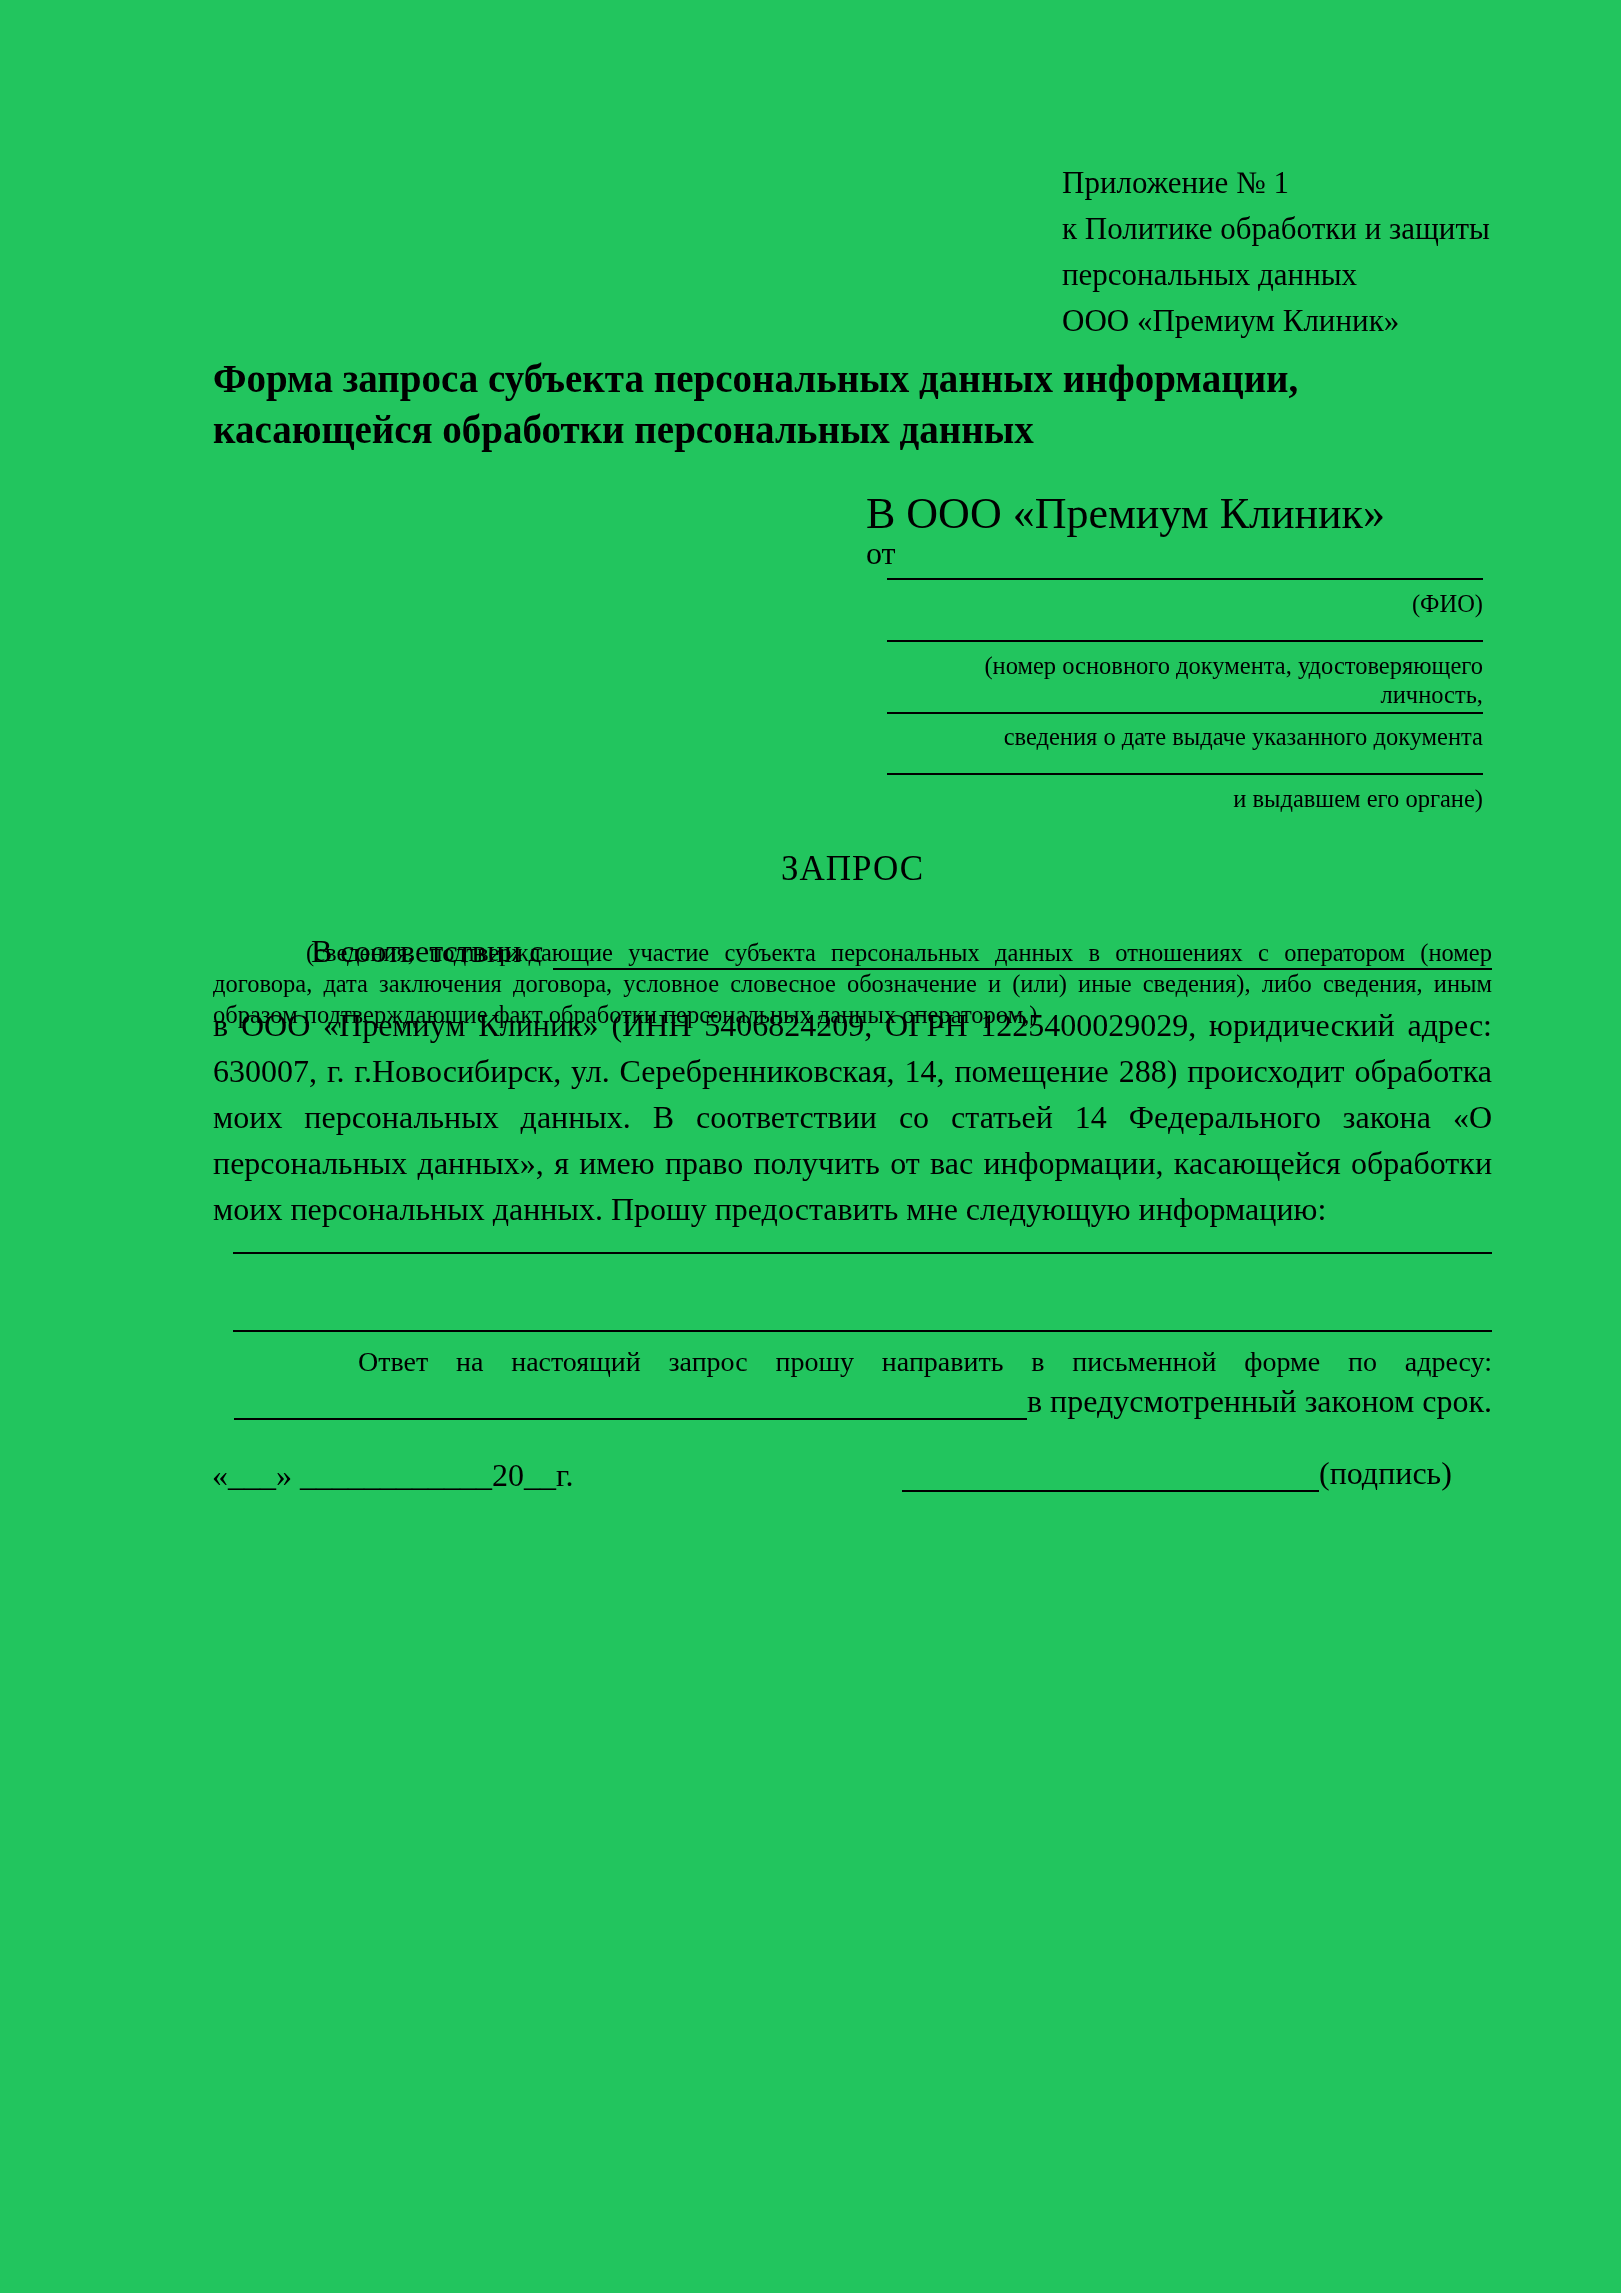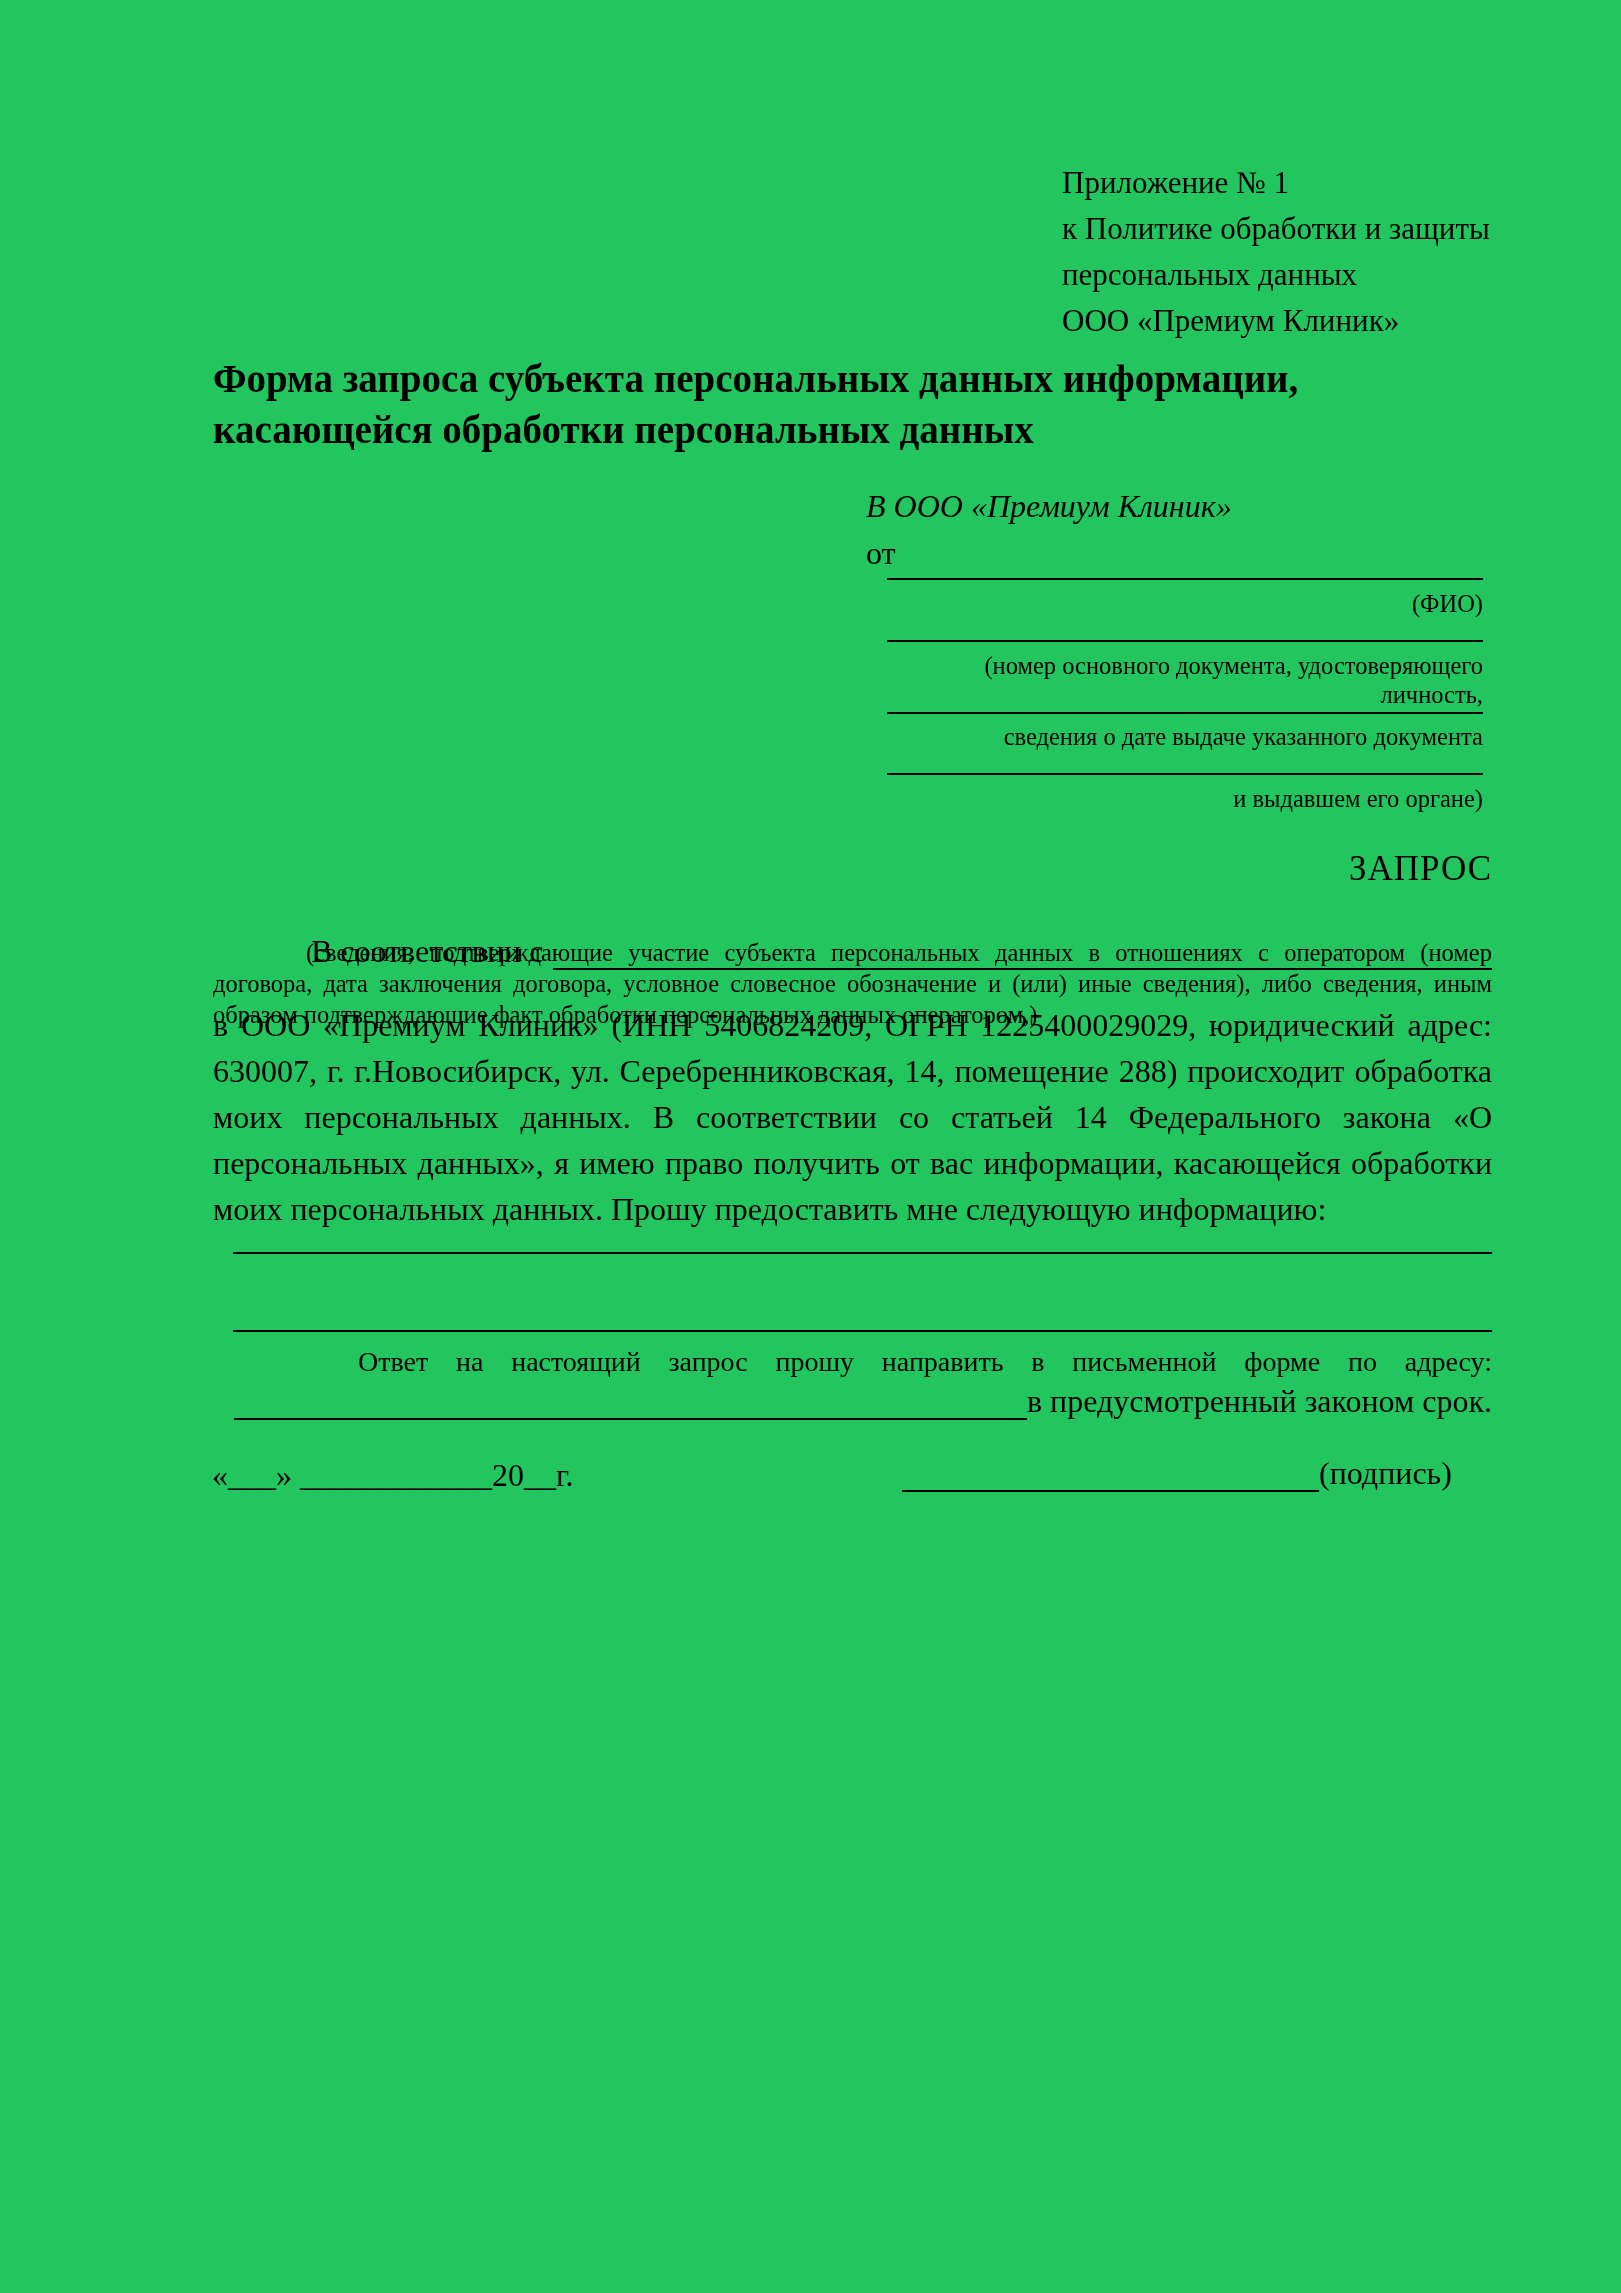--- a/index.html
+++ b/index.html
@@ -15,33 +15,33 @@
   .appendix{
     position:absolute;left:1062px;top:160px;width:461px;
     font-size:31px;line-height:46px;white-space:nowrap;
   }
   
   .doc-title{
     position:absolute;left:213px;top:353px;width:1279px;
     text-align:left;font-weight:bold;font-size:39px;line-height:51px;
   }
   
-  .addr-to{position:absolute;left:866px;top:488px;font-size:32px;font-style:italic;}
+  .addr-to{position:absolute;left:866px;top:488px;font-size:44px;}
   .addr-from{position:absolute;left:866px;top:535px;font-size:32px;}
   .field-line{position:absolute;left:887px;width:596px;height:0;border-top:2.9px solid #000;}
   .fl-1{top:578px}.fl-2{top:640px}.fl-3{top:712px}.fl-4{top:773px}
   .field-label{
     position:absolute;left:887px;width:596px;text-align:right;
     font-size:24.5px;line-height:29px;
   }
   .lb-1{top:589px}.lb-2{top:651px}.lb-3{top:722px}.lb-4{top:784px}
   
   .zapros{
     position:absolute;left:213px;top:849px;width:1279px;
-    text-align:right;font-size:35px;letter-spacing:1px;
+    text-align:center;font-size:35px;letter-spacing:1px;
   }
   .accordance{
     position:absolute;left:213px;top:896px;width:1279px;height:39px;
     display:flex;align-items:flex-end;font-size:32px;margin-top:35px;
   }
   .accordance .acc-text{margin-left:98px;white-space:nowrap;padding-right:9.8px;}
   .accordance .acc-line{flex:1;border-bottom:2.9px solid #000;height:33px;}
   .note{
     position:absolute;left:213px;top:937px;width:1279px;
     font-size:24.5px;line-height:31px;text-align:justify;text-indent:93px;

